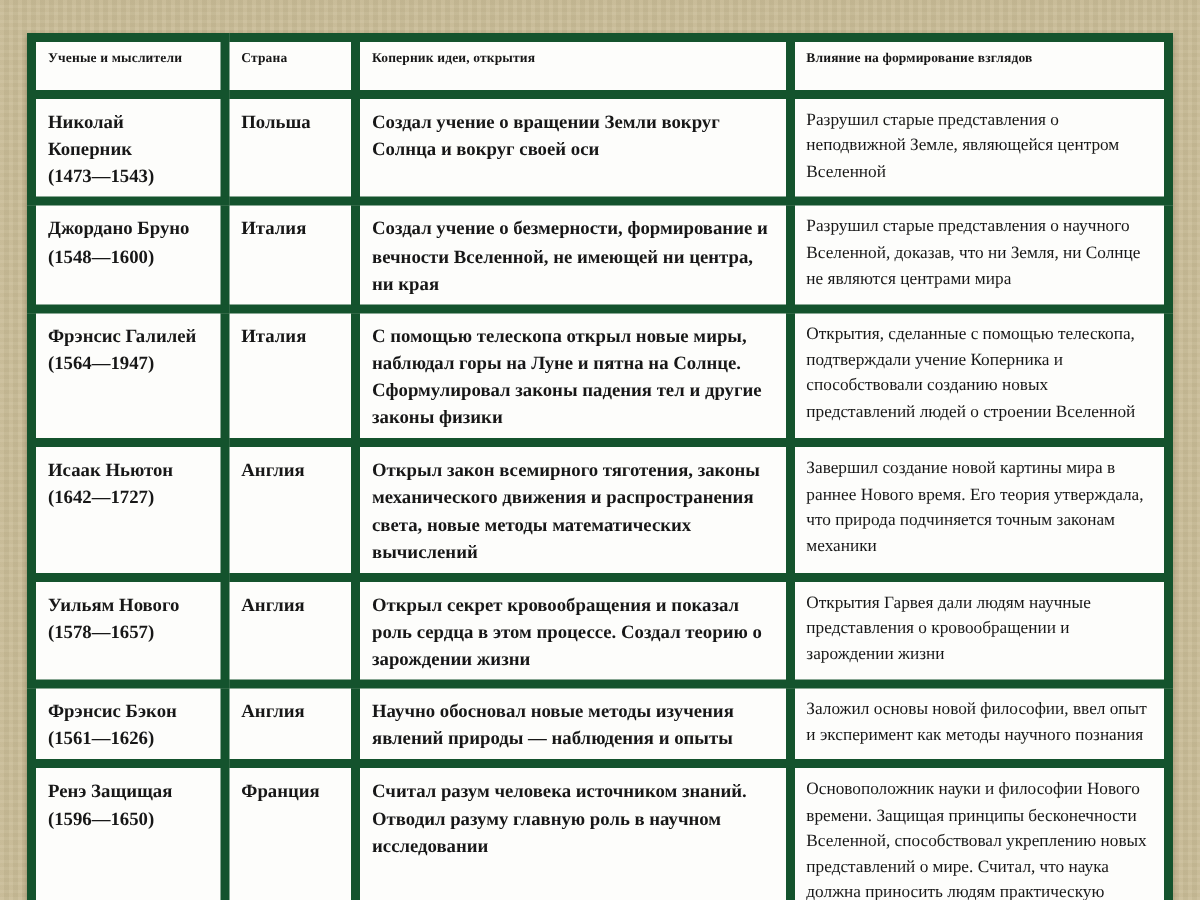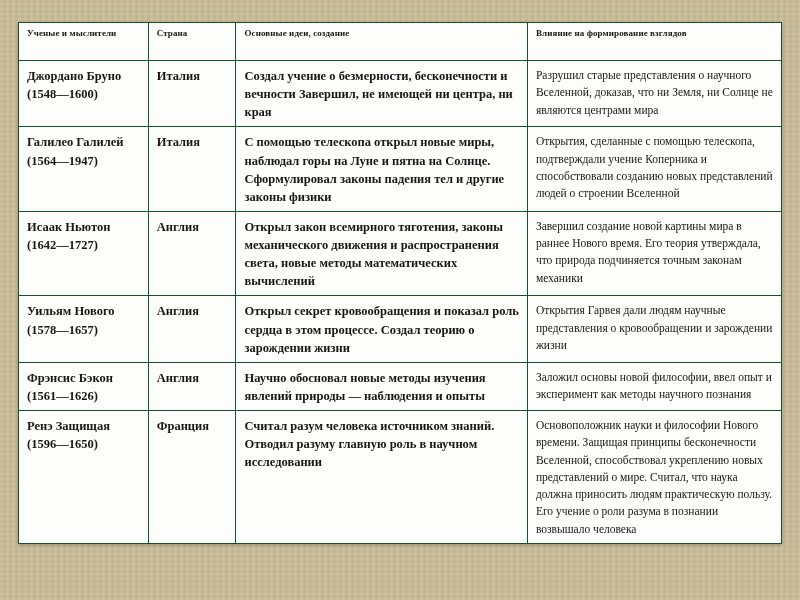--- a/index.html
+++ b/index.html
@@ -21,21 +21,21 @@
     padding: 22px 18px 8px 18px;
   }
   table.main-table {
     width: 764px;
     border-collapse: collapse;
     table-layout: fixed;
     background: #fdfdfb;
     box-shadow: 0 1px 3px rgba(60,45,20,0.35);
   }
   th, td {
-    border: 1px solid #14532d;
+    border: 6px solid #14532d;
     vertical-align: top;
     text-align: left;
     color: #171717;
   }
   th {
     font-size: 9px;
     font-weight: bold;
     padding: 5px 8px;
     height: 38px;
     letter-spacing: 0.1px;
@@ -63,37 +63,46 @@
     <colgroup>
       <col style="width:17%">
       <col style="width:11.5%">
       <col style="width:38.2%">
       <col style="width:33.3%">
     </colgroup>
     <thead>
       <tr>
         <th>Ученые и мыслители</th>
         <th>Страна</th>
-        <th>Основные идеи, создание</th>
+        <th>Коперник идеи, открытия</th>
         <th>Влияние на формирование взглядов</th>
       </tr>
     </thead>
     <tbody>
       <tr>
         <td class="col-name">
+          <div>Николай Коперник</div>
+          <div class="scientist-years">(1473—1543)</div>
+        </td>
+        <td class="col-country">Польша</td>
+        <td class="col-ideas">Создал учение о вращении Земли вокруг Солнца и вокруг своей оси</td>
+        <td class="col-influence">Разрушил старые представления о неподвижной Земле, являющейся центром Вселенной</td>
+      </tr>
+      <tr>
+        <td class="col-name">
           <div>Джордано Бруно</div>
           <div class="scientist-years">(1548—1600)</div>
         </td>
         <td class="col-country">Италия</td>
-        <td class="col-ideas">Создал учение о безмерности, бесконечности и вечности Завершил, не имеющей ни центра, ни края</td>
+        <td class="col-ideas">Создал учение о безмерности, формирование и вечности Вселенной, не имеющей ни центра, ни края</td>
         <td class="col-influence">Разрушил старые представления о научного Вселенной, доказав, что ни Земля, ни Солнце не являются центрами мира</td>
       </tr>
       <tr>
         <td class="col-name">
-          <div>Галилео Галилей</div>
+          <div>Фрэнсис Галилей</div>
           <div class="scientist-years">(1564—1947)</div>
         </td>
         <td class="col-country">Италия</td>
         <td class="col-ideas">С помощью телескопа открыл новые миры, наблюдал горы на Луне и пятна на Солнце. Сформулировал законы падения тел и другие законы физики</td>
         <td class="col-influence">Открытия, сделанные с помощью телескопа, подтверждали учение Коперника и способствовали созданию новых представлений людей о строении Вселенной</td>
       </tr>
       <tr>
         <td class="col-name">
           <div>Исаак Ньютон</div>
           <div class="scientist-years">(1642—1727)</div>

